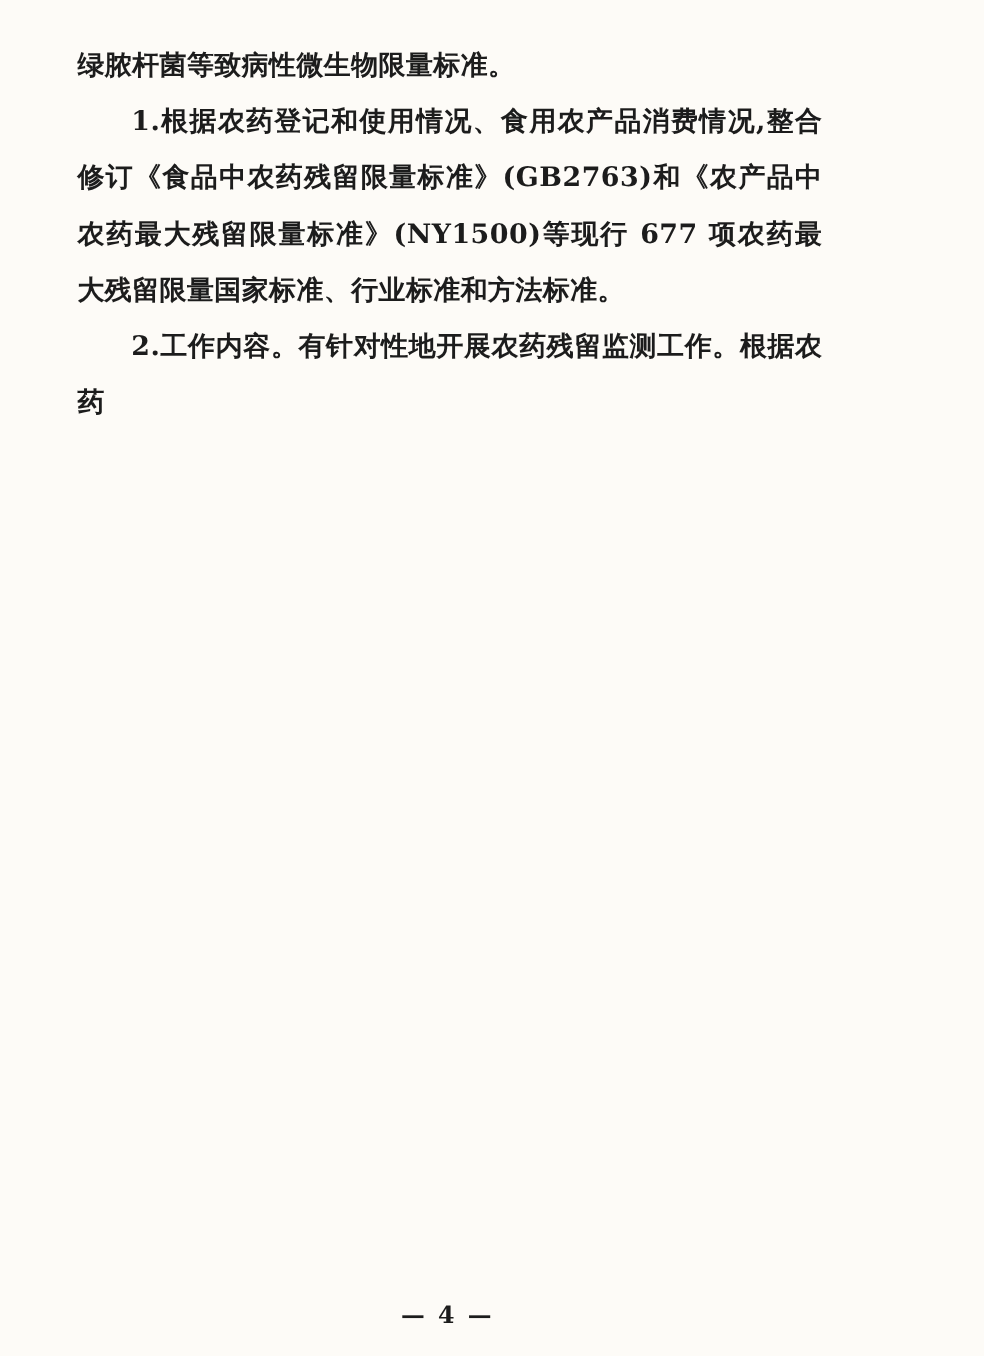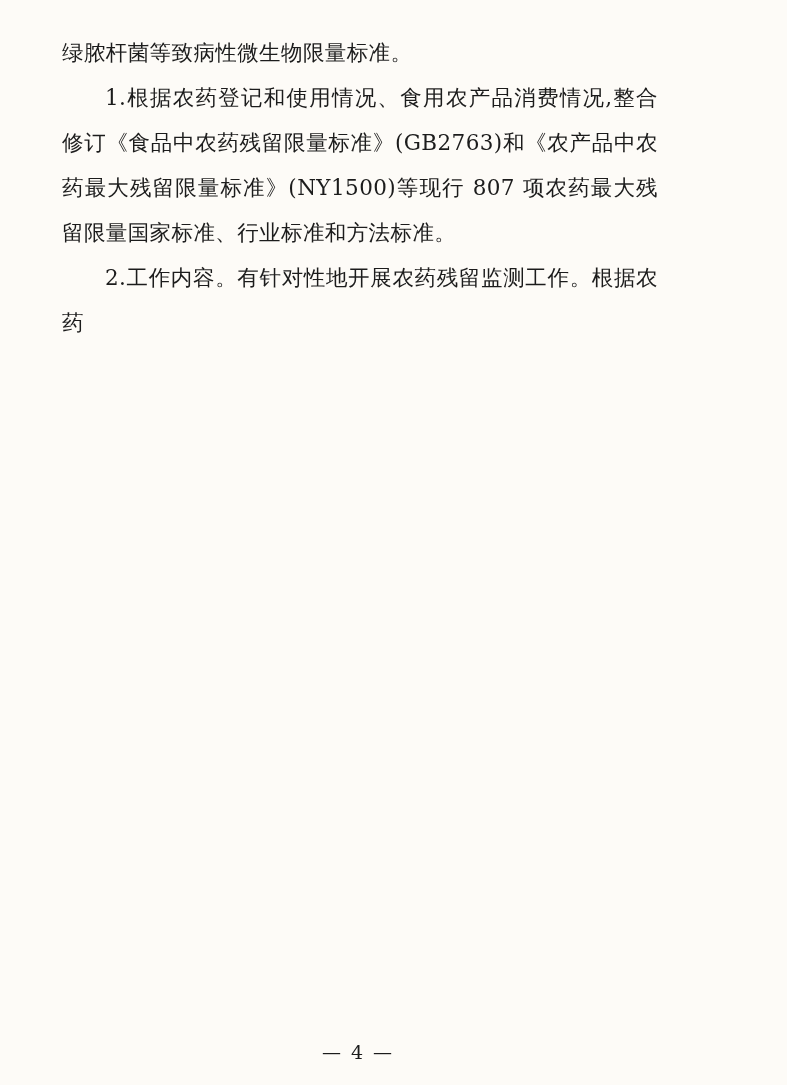--- a/index.html
+++ b/index.html
@@ -13,20 +13,21 @@
     font-family: "DejaVu Serif", serif;
     overflow: hidden;
   }
   .page {
     position: relative;
     width: 716px;
     height: 1085px;
     background: #fdfbf7;
     box-sizing: border-box;
     padding: 30px 58px 0 62px;
+    font-weight: bold;
   }
   .doc-body {
     font-size: 21.5px;
     line-height: 45px;
     color: #1c1c1c;
     letter-spacing: 0.4px;
     text-align: justify;
     text-justify: inter-ideograph;
   }
   .para {
@@ -51,21 +52,21 @@
     display: inline-block;
   }
 </style>
 </head>
 <body>
 
 <div class="page">
 
   <div class="doc-body">
     <p class="para">绿脓杆菌等致病性微生物限量标准。</p>
-    <p class="para indent">1.根据农药登记和使用情况、食用农产品消费情况,整合修订《食品中农药残留限量标准》(GB2763)和《农产品中农药最大残留限量标准》(NY1500)等现行 807 项农药最大残留限量国家标准、行业标准和方法标准。</p>
+    <p class="para indent">1.根据农药登记和使用情况、食用农产品消费情况,整合修订《食品中农药残留限量标准》(GB2763)和《农产品中农药最大残留限量标准》(NY1500)等现行 677 项农药最大残留限量国家标准、行业标准和方法标准。</p>
     <p class="para indent">2.工作内容。有针对性地开展农药残留监测工作。根据农药</p>
   </div>
 
   <div class="page-number">
     <span class="pn-inner">— 4 —</span>
   </div>
 
 </div>
 
 </body></html>

